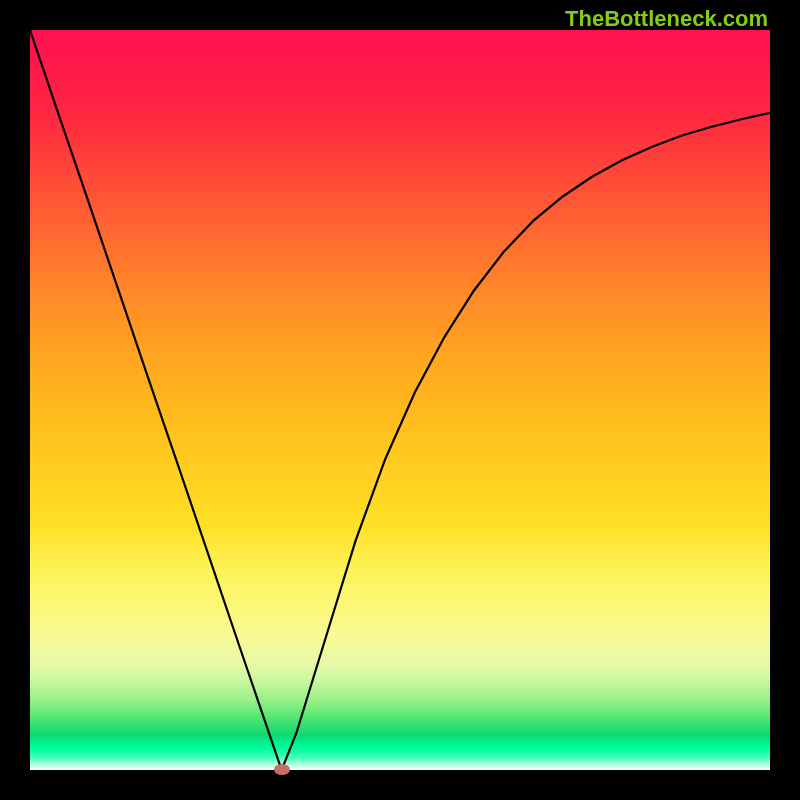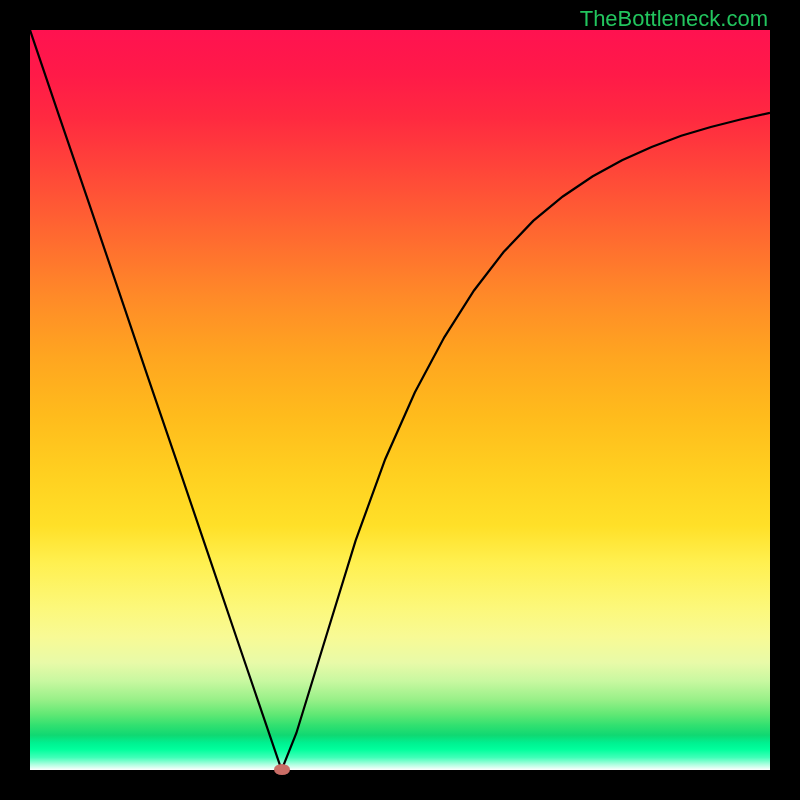--- a/index.html
+++ b/index.html
@@ -43,23 +43,23 @@
       #00ff9c 97.2%,
       #40ffb8 98.3%,
       #a8ffde 99.2%,
       #ffffff 100%
     );
   }
   .watermark {
     position: absolute;
     top: 6px;
     right: 32px;
-    color: #22c55e;
+    color: #84cc16;
     font-size: 22px;
-    font-weight: normal;
+    font-weight: bold;
     letter-spacing: 0px;
   }
   .curve-svg {
     position: absolute;
     left: 30px;
     top: 30px;
     width: 740px;
     height: 740px;
   }
   .dot {

